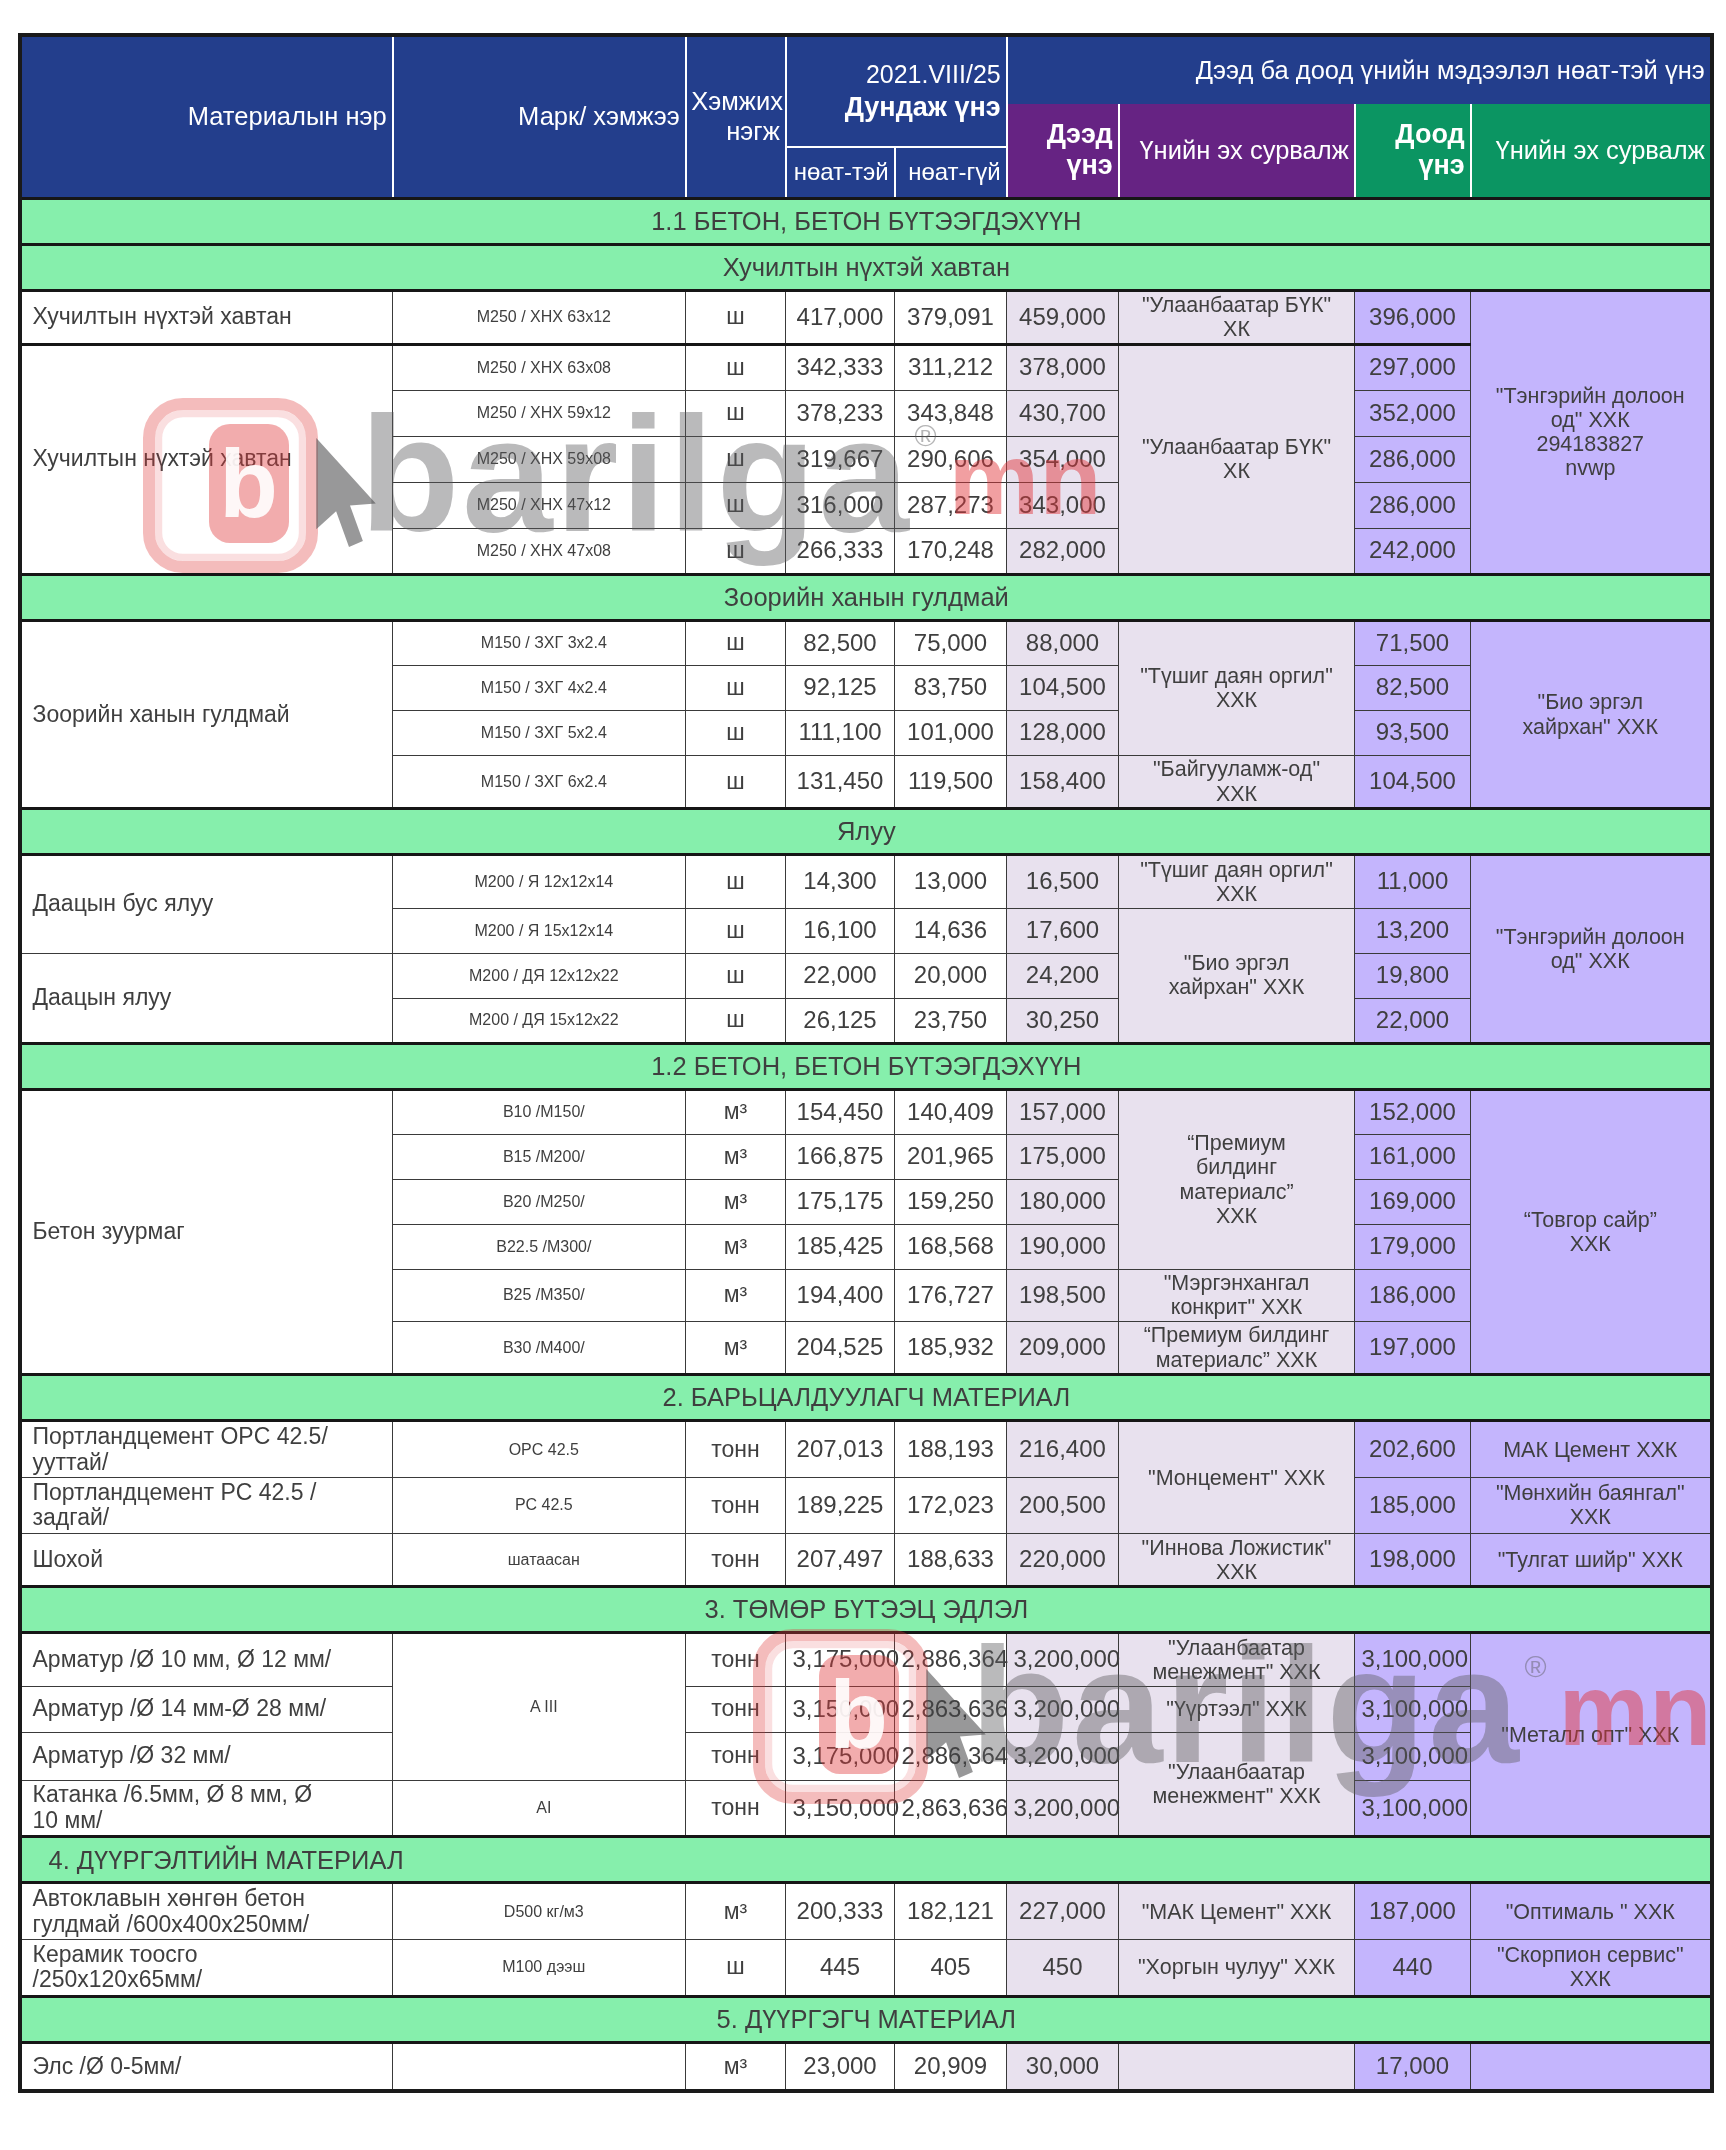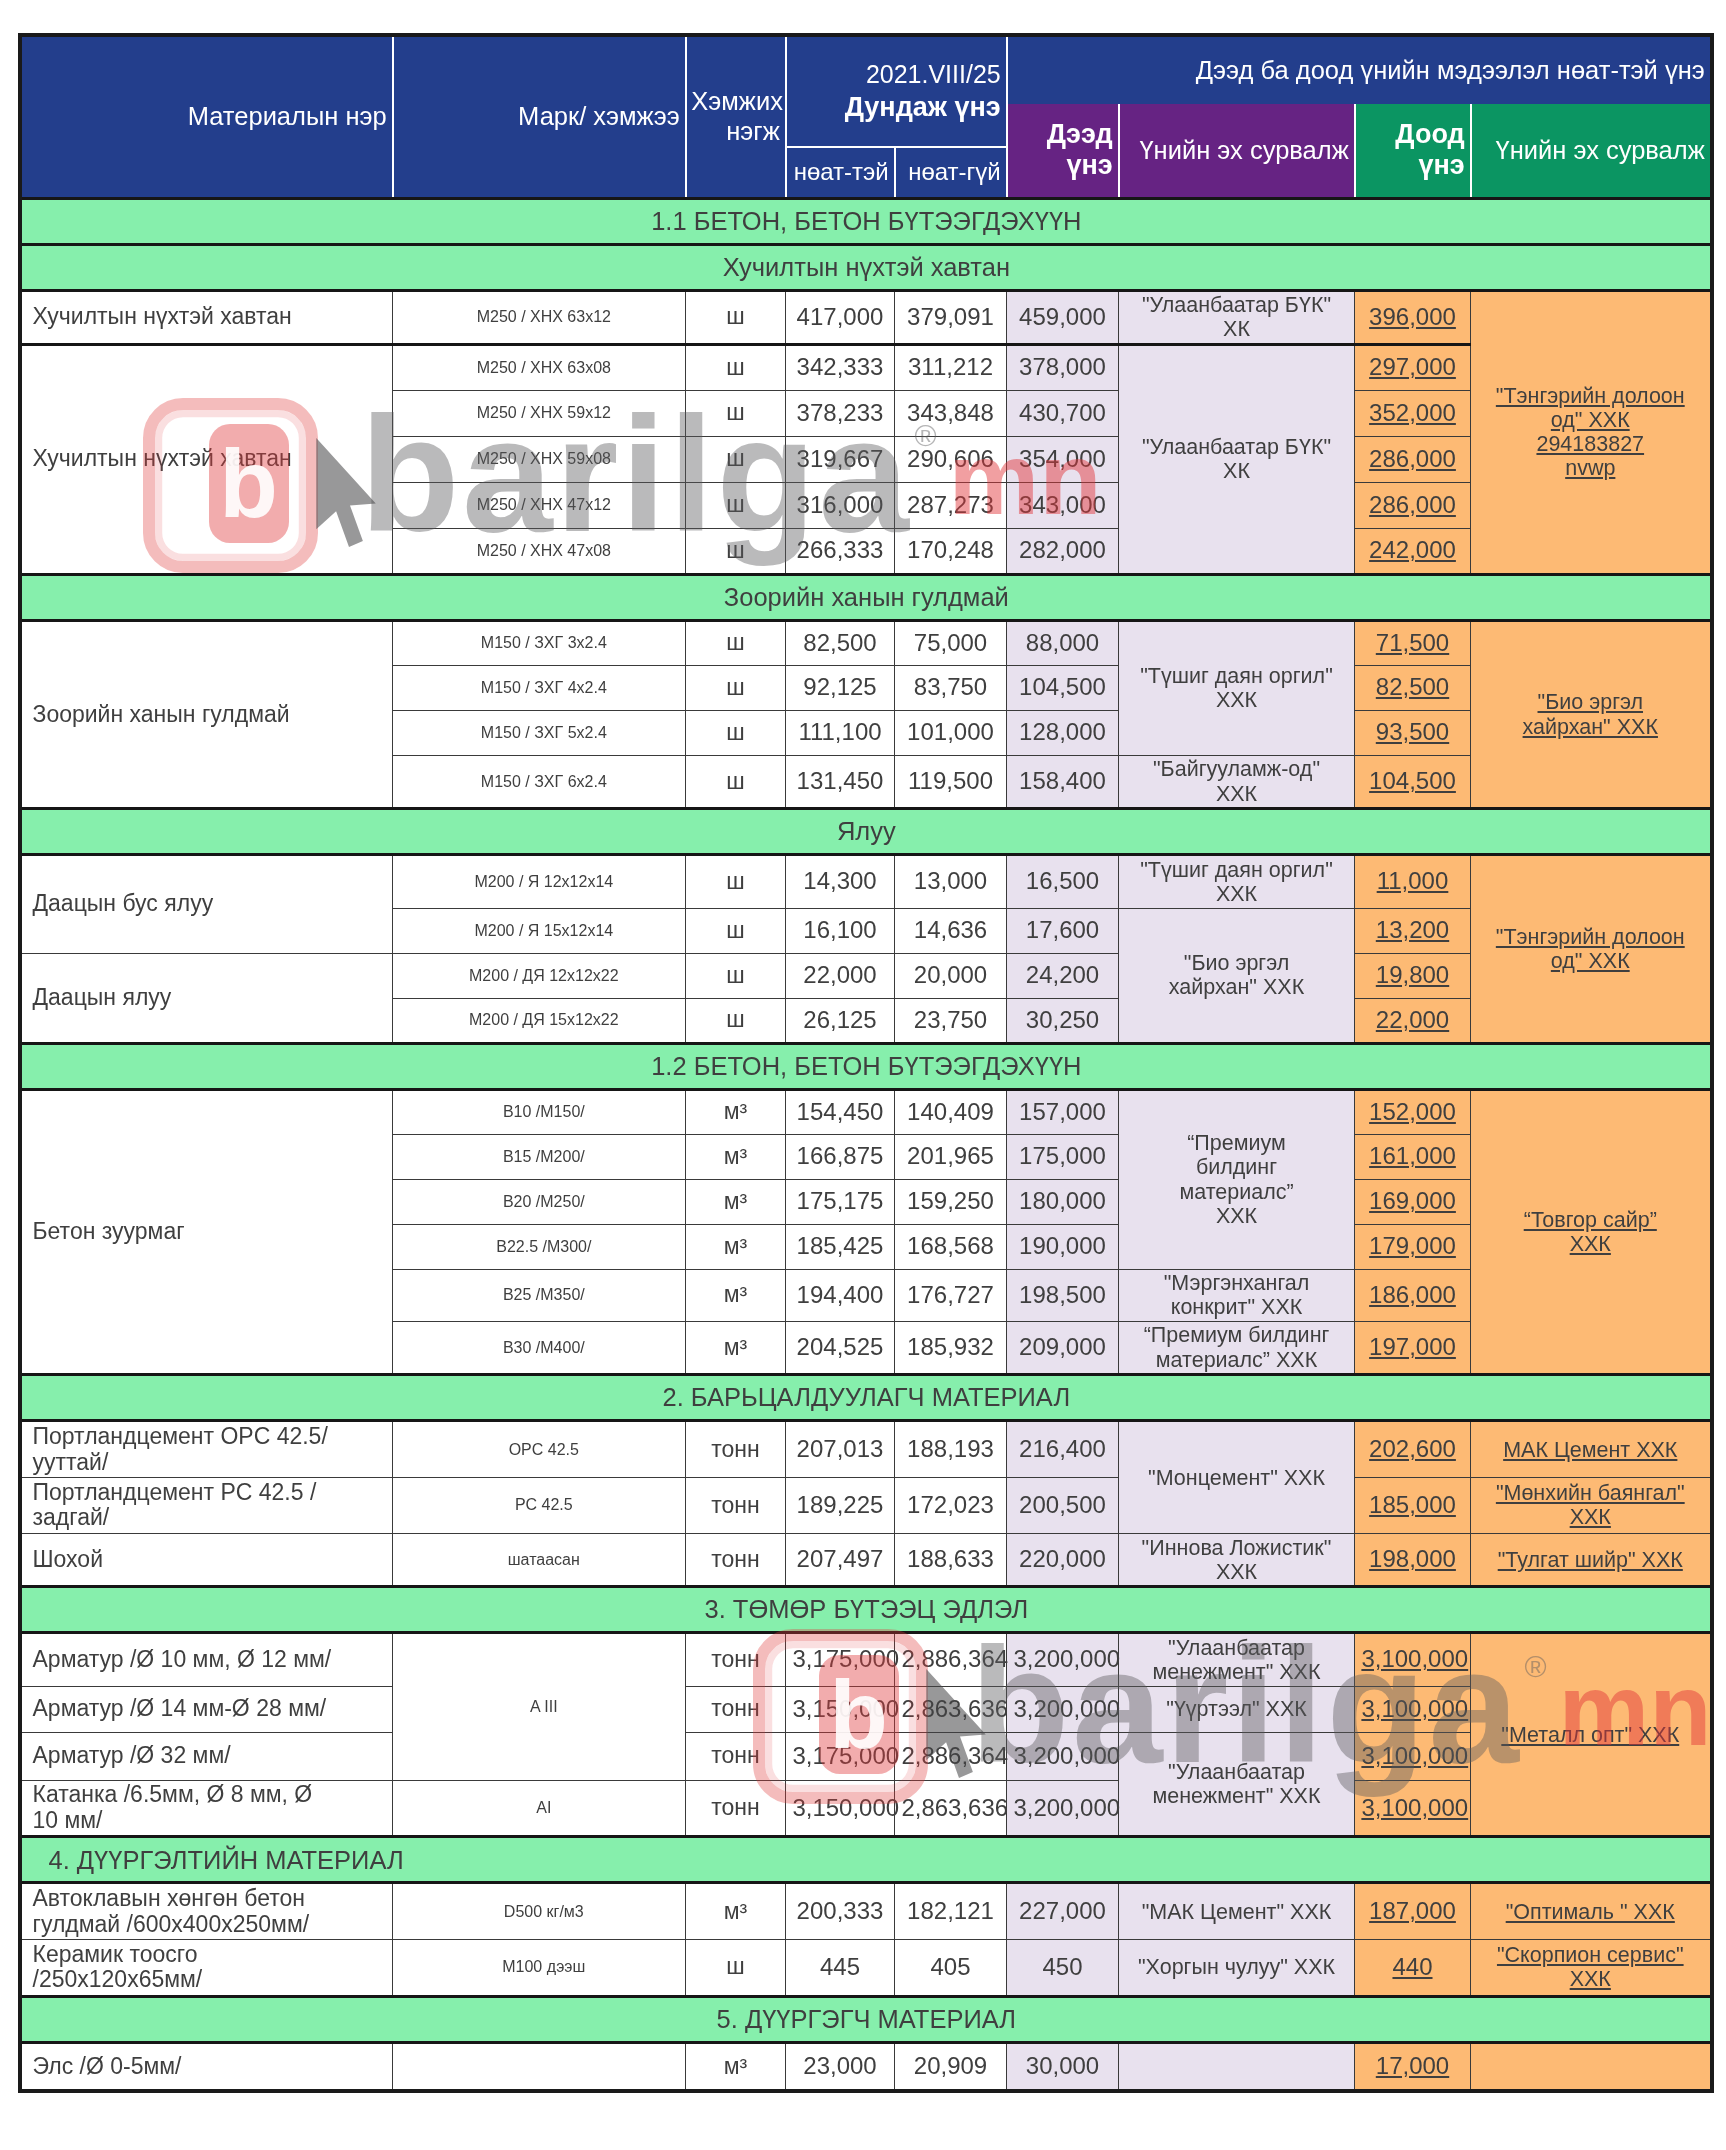--- a/index.html
+++ b/index.html
@@ -27,21 +27,21 @@
   td{border:1.6px solid #3a3a3a;vertical-align:middle;text-align:center;
      font-size:24px;line-height:1.12;padding:1.6px 6.4px;background:#fff;}
   tr.sec{height:46px;}
   tr.sec td{background:#86efac;border-top:3.2px solid #161616;border-bottom:3.2px solid #161616;
             font-size:25.5px;padding-left:8px;}
   tr.sec td.left{text-align:left;padding-left:27px;}
   td.cname{text-align:left;padding-left:11px;font-size:23px;white-space:pre-line;}
   td.cmark{font-size:16px;padding-left:16px;}
   td.cunit{font-size:23px;}
   td.cmax,td.cmaxsrc{background:#E8E1EE;margin-left:36px;}
-  td.cmin,td.cminsrc{background:#fdba74;text-decoration:underline;}
+  td.cmin,td.cminsrc{background:#c4b5fd;}
   td.csrc{font-size:21.5px;white-space:pre-line;padding:1.6px 4.8px;}
   tr.h58{height:46px} tr.h56{height:45px} tr.h74{height:56px}
   tr.h66{height:49px} tr.h64{height:48px} tr.h62b{height:46px}
   td.thickb{border-bottom:3.2px solid #161616;}
 
   
   .wm{position:absolute;display:flex;align-items:flex-start;pointer-events:none;z-index:6;}
   .wm1{left:143px;top:398px;}
   .wm2{left:753px;top:1629px;}
   .wm-logo{position:relative;width:151px;height:151px;flex:0 0 auto;

